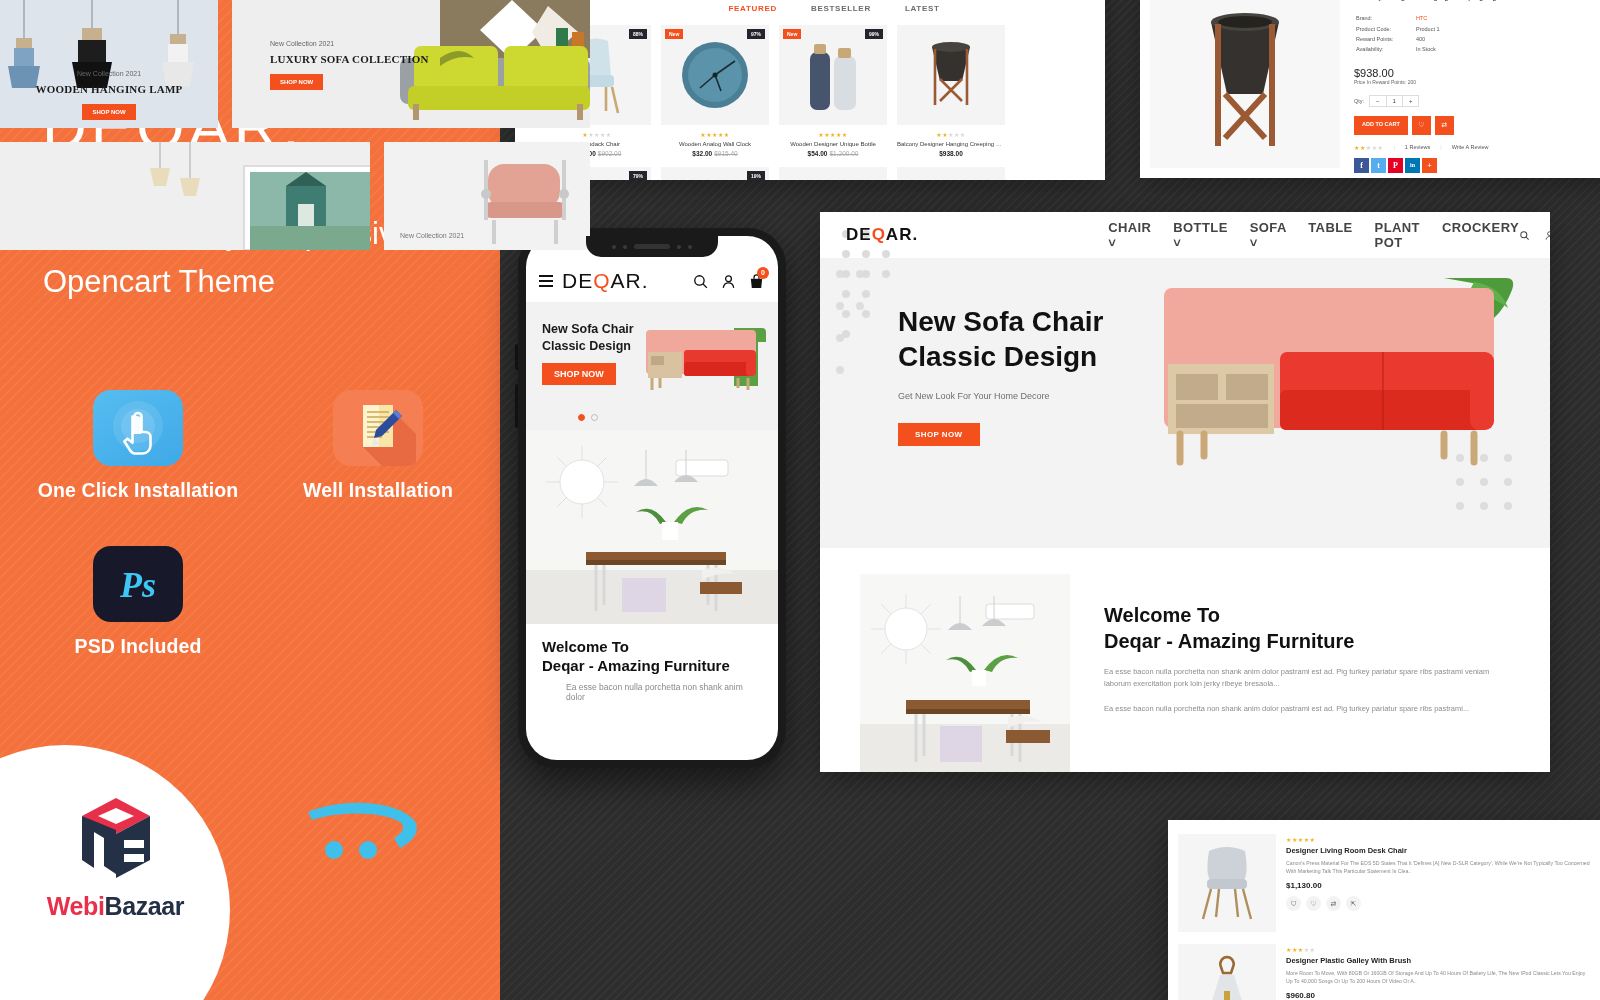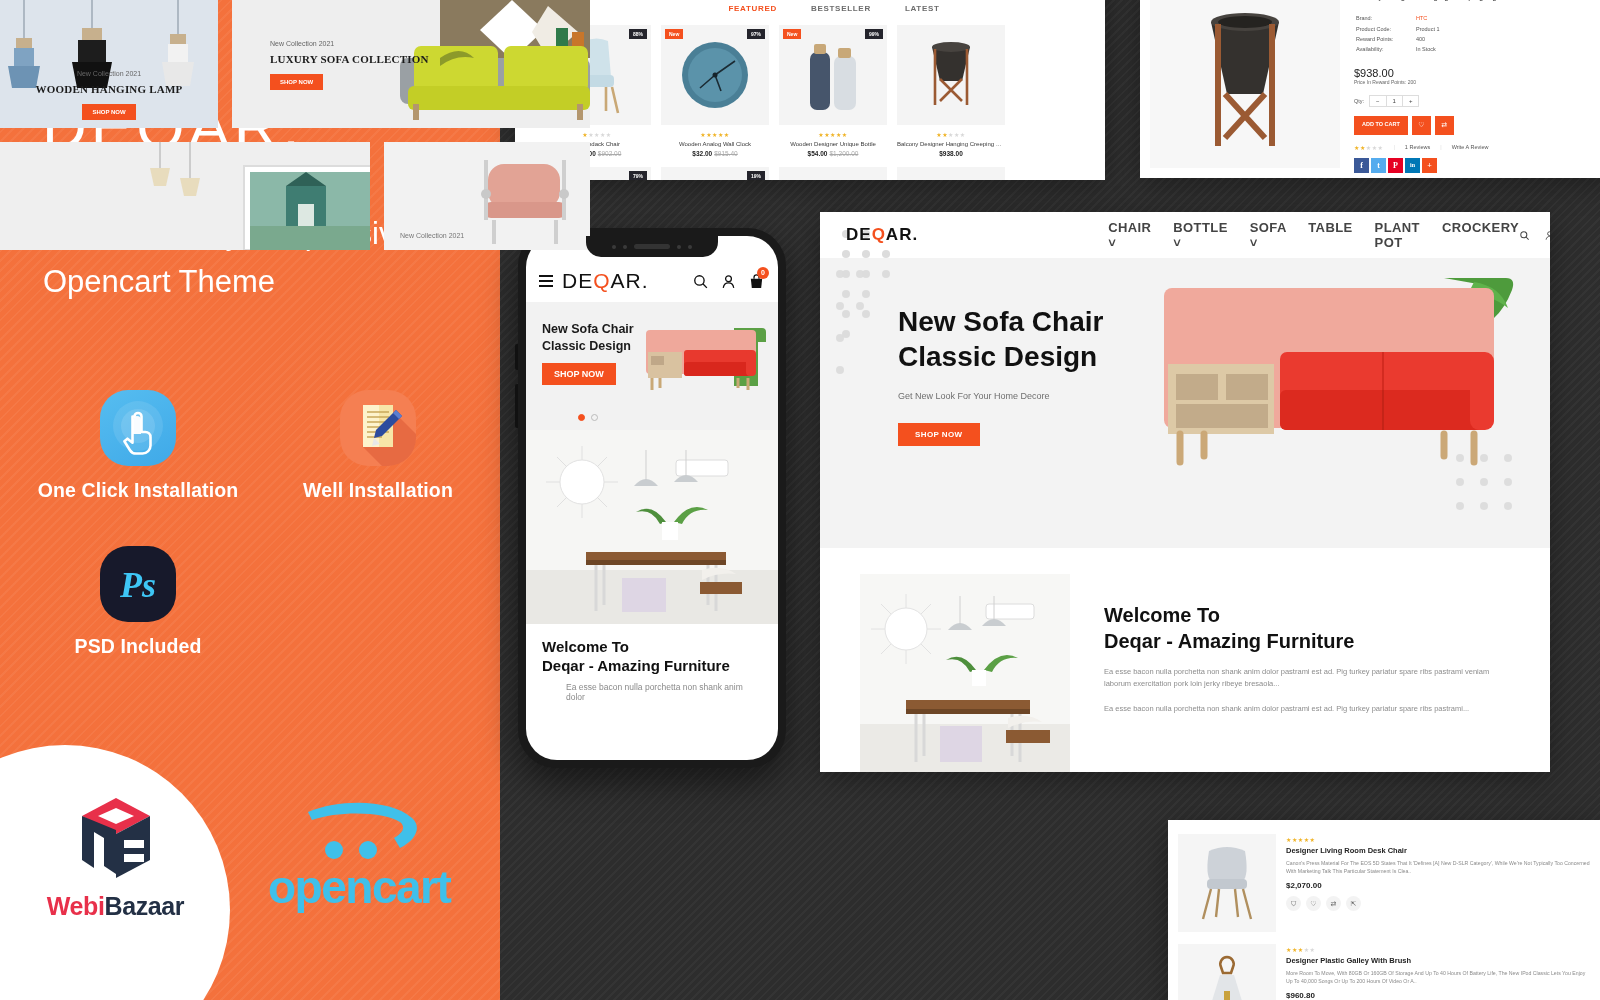--- a/index.html
+++ b/index.html
@@ -47,21 +47,21 @@
     color: #ffffff; font-size: 31px; font-weight: 400; line-height: 1.55;
   }
 
   
   .features {
     position: absolute; left: 18px; top: 390px; width: 480px;
     display: grid; grid-template-columns: 1fr 1fr; row-gap: 44px;
   }
   .feature { display: flex; flex-direction: column; align-items: center; }
   .feature-icon {
-    width: 76px; height: 76px; border-radius: 28px;
+    width: 90px; height: 76px; border-radius: 18px;
     display: flex; align-items: center; justify-content: center;
     position: relative; overflow: hidden;
   }
   .feature-label {
     margin-top: 13px; color: #fff; font-size: 19.5px; font-weight: bold;
     letter-spacing: .1px; white-space: nowrap;
   }
   .ic-install { background: linear-gradient(150deg,#56bdf0,#3fa9e8); }
   .ic-doc     { background: #f57f52; }
   .ic-psd     { background: #17192b; }
@@ -349,21 +349,20 @@
         <span class="w">Webi</span><span class="b">Bazaar</span>
       </div>
     </div>
 
     <div class="oc-logo">
       <svg width="200" height="68" viewBox="0 0 200 68">
         <path d="M40 12c34-14 84-12 104 6 10 9 4 22-12 30l-6-10c9-5 12-11 6-16C118 12 72 10 44 20z" fill="#3fc0ea"></path>
         <circle cx="66" cy="50" r="9" fill="#3fc0ea"></circle>
         <circle cx="100" cy="50" r="9" fill="#3fc0ea"></circle>
       </svg>
-      <div class="oc-text">opencart</div>
     </div>
   </div>
 
   <div class="card" id="grid-card">
     <div class="grid-tabs">
       <span class="tab active">FEATURED</span>
       <span class="tab">BESTSELLER</span>
       <span class="tab">LATEST</span>
     </div>
 
@@ -839,21 +838,21 @@
         <svg width="68" height="84" viewBox="0 0 68 84">
           <path d="M16 10q18-8 36 0 4 24-2 30H18q-6-6-2-30z" fill="#cdd2d8"></path>
           <rect x="14" y="38" width="40" height="10" rx="4" fill="#c2c8cf"></rect>
           <path d="M18 48l-8 30M50 48l8 30M26 48l-3 28M42 48l3 28" stroke="#b08f5e" stroke-width="2.4" fill="none"></path>
         </svg>
       </div>
       <div class="li-body">
         <div class="stars">★★★★★</div>
         <div class="li-name">Designer Living Room Desk Chair</div>
         <div class="li-desc">Canon's Press Material For The EOS 5D States That It 'Defines [A] New D-SLR Category', While We're Not Typically Too Concerned With Marketing Talk This Particular Statement Is Clea..</div>
-        <div class="li-price">$2,070.00</div>
+        <div class="li-price">$1,130.00</div>
         <div class="li-acts">
           <span class="li-act">⛉</span>
           <span class="li-act">♡</span>
           <span class="li-act">⇄</span>
           <span class="li-act">⇱</span>
         </div>
       </div>
     </div>
 
     <div class="li">

